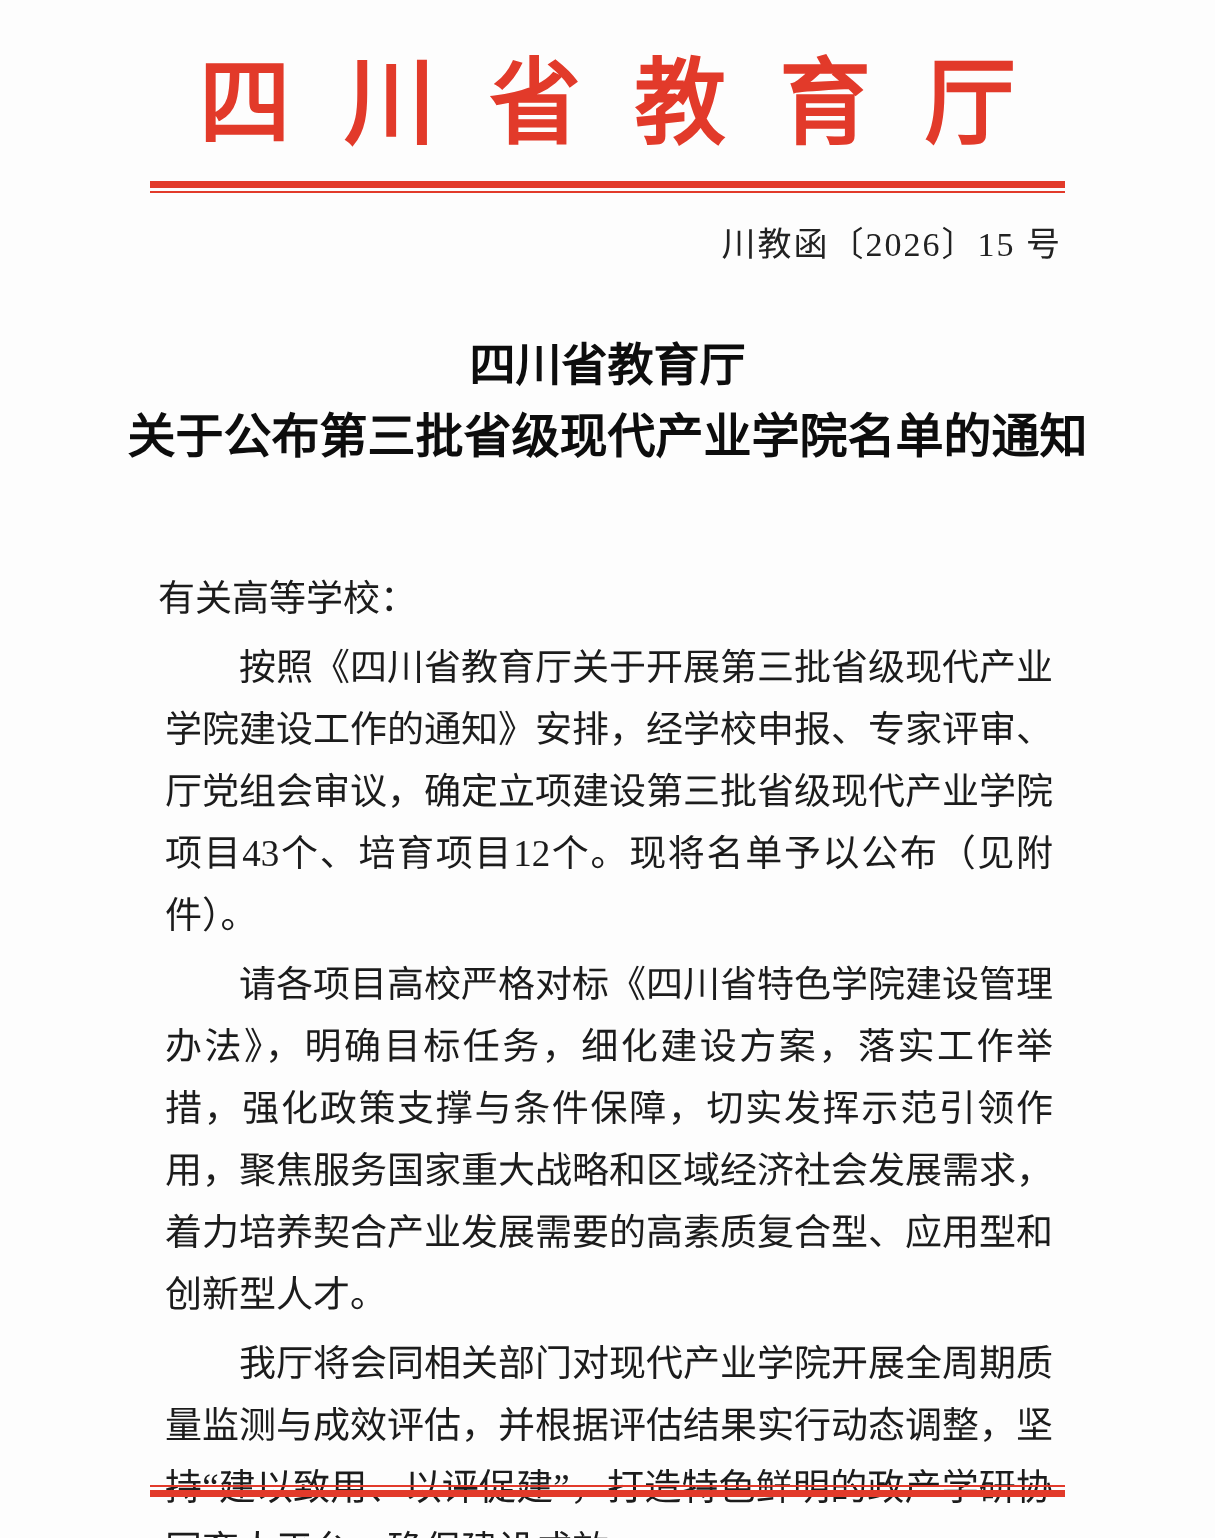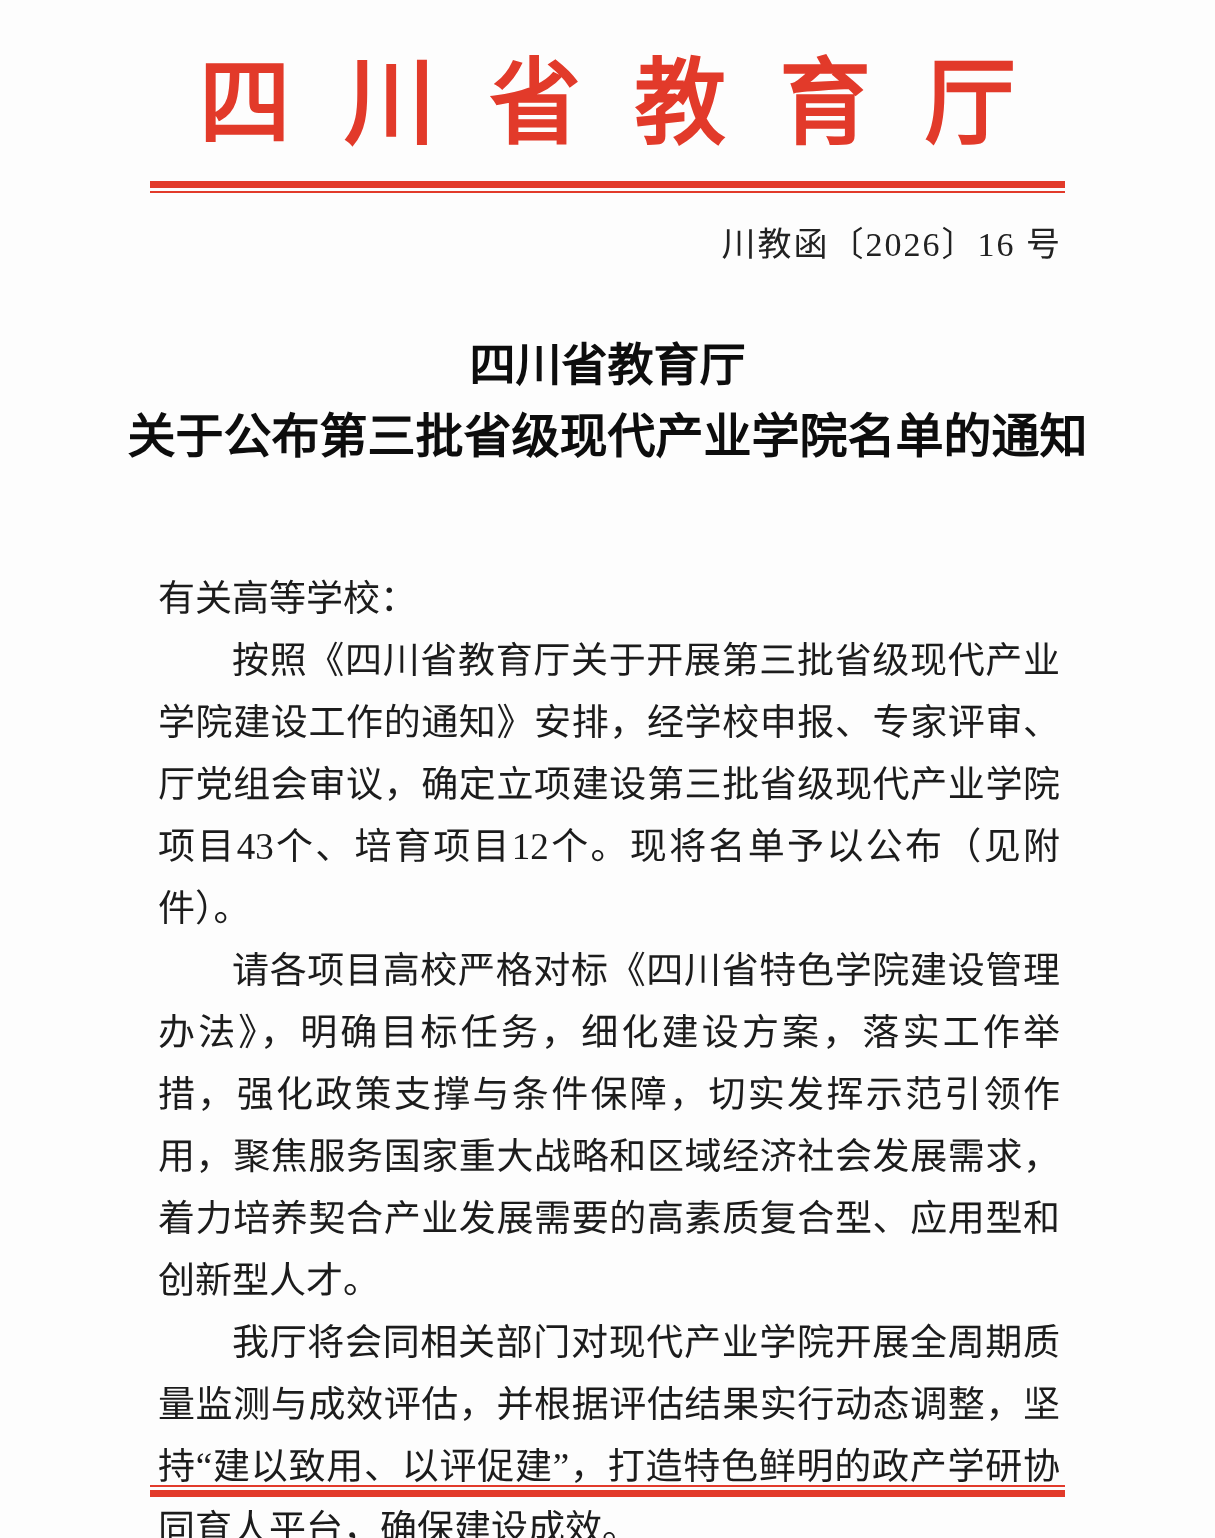--- a/index.html
+++ b/index.html
@@ -95,38 +95,38 @@
     width: 902px;
     font-size: 37px;
     line-height: 62px;
     text-align: justify;
     color: #1c1c1c;
   }
   .salutation {
     text-indent: 0;
   }
   .body-text p {
-    margin: 0;
+    margin: 7px;
     padding: 0;
     text-indent: 2em;
   }
 </style>
 </head>
 <body>
 
 <div class="page">
 
   <div class="agency-name">四川省教育厅</div>
 
   <div class="rule rule-top">
     <div class="rule-thick"></div>
     <div class="rule-thin"></div>
   </div>
 
-  <div class="doc-number">川教函〔2026〕16 号</div>
+  <div class="doc-number">川教函〔2026〕15 号</div>
 
   <div class="doc-title">
     <div class="title-line1">四川省教育厅</div>
     <div class="title-line2">关于公布第三批省级现代产业学院名单的通知</div>
   </div>
 
   <div class="body-text">
     <div class="salutation">有关高等学校：</div>
     <p>按照《四川省教育厅关于开展第三批省级现代产业学院建设工作的通知》安排，经学校申报、专家评审、厅党组会审议，确定立项建设第三批省级现代产业学院项目43个、培育项目12个。现将名单予以公布（见附件）。</p>
     <p>请各项目高校严格对标《四川省特色学院建设管理办法》，明确目标任务，细化建设方案，落实工作举措，强化政策支撑与条件保障，切实发挥示范引领作用，聚焦服务国家重大战略和区域经济社会发展需求，着力培养契合产业发展需要的高素质复合型、应用型和创新型人才。</p>

